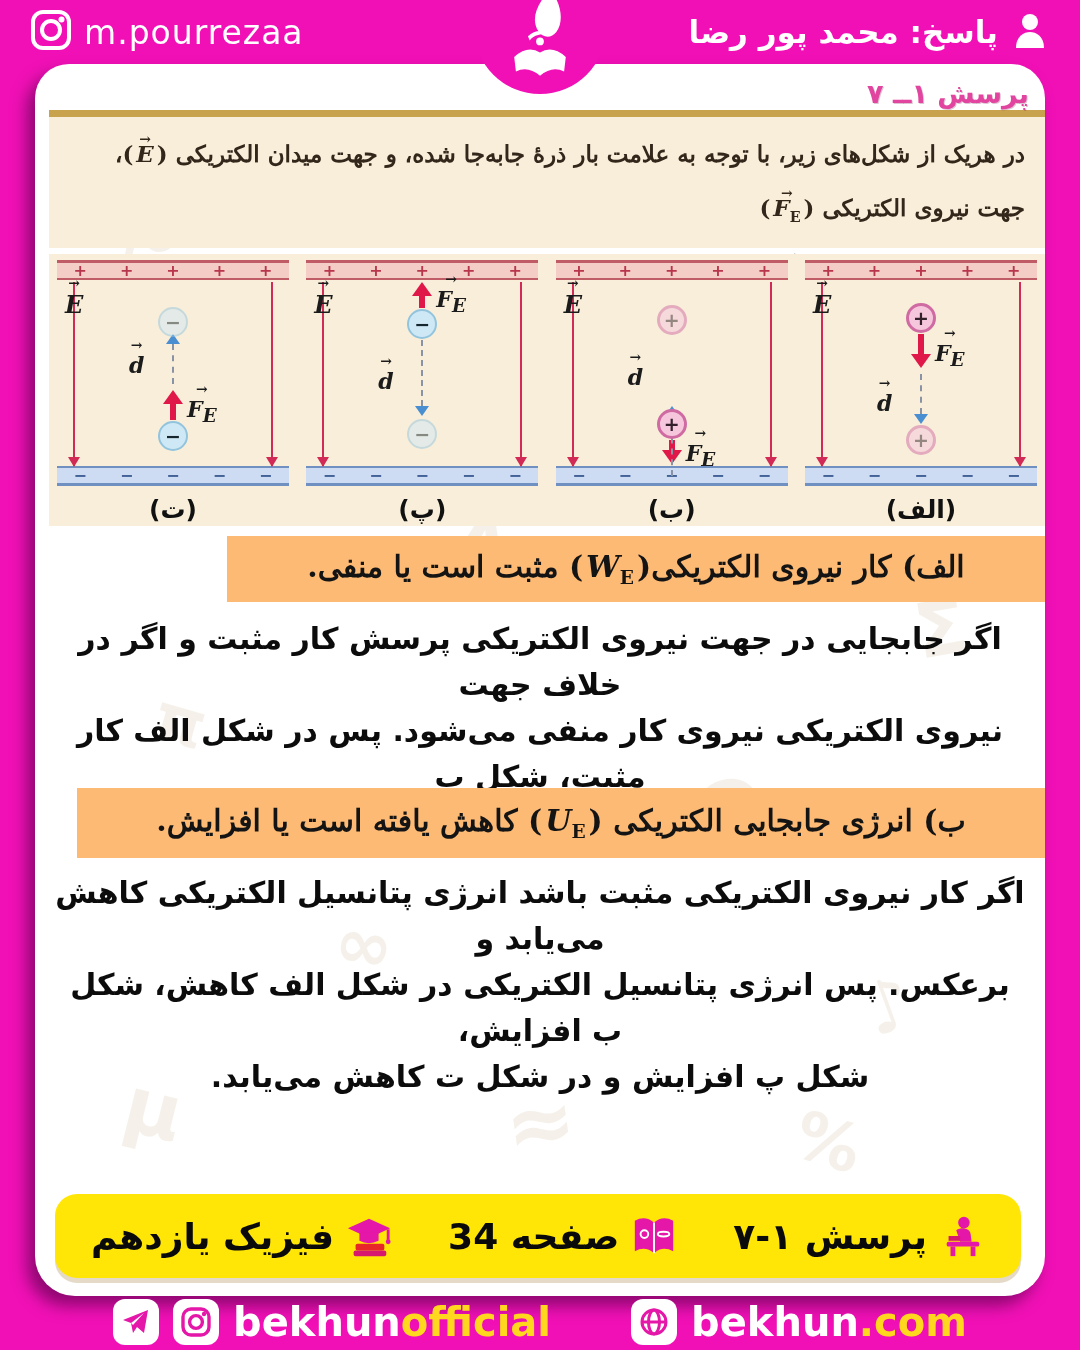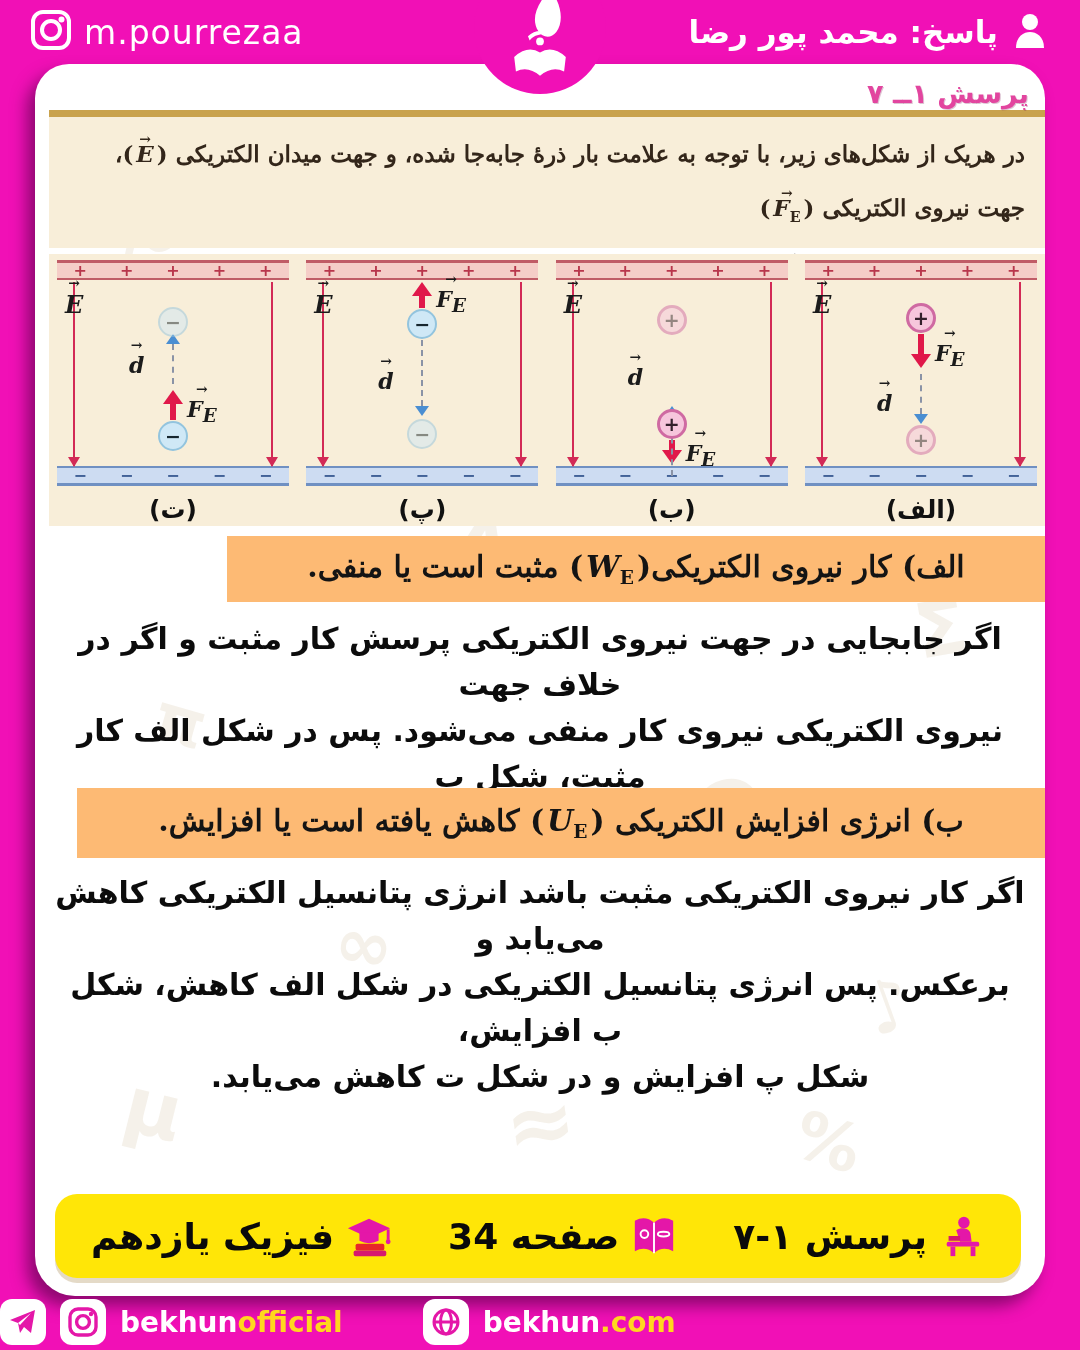--- a/index.html
+++ b/index.html
@@ -98,21 +98,21 @@
   
   .yellow-bar { position:absolute; left:20px; right:24px; top:1130px; height:84px; background:#ffe607;
                 border-radius:22px; display:flex; direction:rtl; align-items:center; justify-content:space-between;
                 padding:0 36px; font-weight:bold; font-size:36px; color:#0a0a0a; z-index:3;
                 box-shadow:0 5px 0 rgba(130,85,0,.22); }
   .bar-item { display:flex; align-items:center; gap:12px; }
   .bar-item svg { width:46px; height:46px; }
 
   
   .footer { position:absolute; left:0; right:0; bottom:0; height:56px; display:flex; align-items:center;
-            justify-content:flex-start; gap:14px; z-index:6; color:#fff; font-weight:bold; font-size:28px; }
+            justify-content:center; gap:14px; z-index:6; color:#fff; font-weight:bold; font-size:40px; }
   .sq { width:46px; height:46px; background:#fff; border-radius:12px; display:flex; align-items:center; justify-content:center; }
   .sq svg { width:32px; height:32px; }
   .brand .yl { color:#ffd71e; }
   .footer-gap { width:52px; }
 </style>
 </head>
 <body>
 
 <div class="top-bar">
   <div class="handle-group">
@@ -293,21 +293,21 @@
     <span>الف) کار نیروی الکتریکی(</span><span class="math"><i>W</i><sub>E</sub></span><span>) مثبت است یا منفی.</span>
   </div>
 
   <div class="answer answer-a">
     <div>اگر جابجایی در جهت نیروی الکتریکی پرسش کار مثبت و اگر در خلاف جهت</div>
     <div>نیروی الکتریکی نیروی کار منفی می‌شود. پس در شکل الف کار مثبت، شکل ب</div>
     <div>کار منفی، شکل پ کار منفی و در شکل ت کار مثبت است.</div>
   </div>
 
   <div class="part-strip strip-b">
-    <span>ب) انرژی افزایش الکتریکی (</span><span class="math"><i>U</i><sub>E</sub></span><span>) کاهش یافته است یا افزایش.</span>
+    <span>ب) انرژی جابجایی الکتریکی (</span><span class="math"><i>U</i><sub>E</sub></span><span>) کاهش یافته است یا افزایش.</span>
   </div>
 
   <div class="answer answer-b">
     <div>اگر کار نیروی الکتریکی مثبت باشد انرژی پتانسیل الکتریکی کاهش می‌یابد و</div>
     <div>برعکس. پس انرژی پتانسیل الکتریکی در شکل الف کاهش، شکل ب افزایش،</div>
     <div>شکل پ افزایش و در شکل ت کاهش می‌یابد.</div>
   </div>
 
   <div class="yellow-bar">
     <div class="bar-item">

